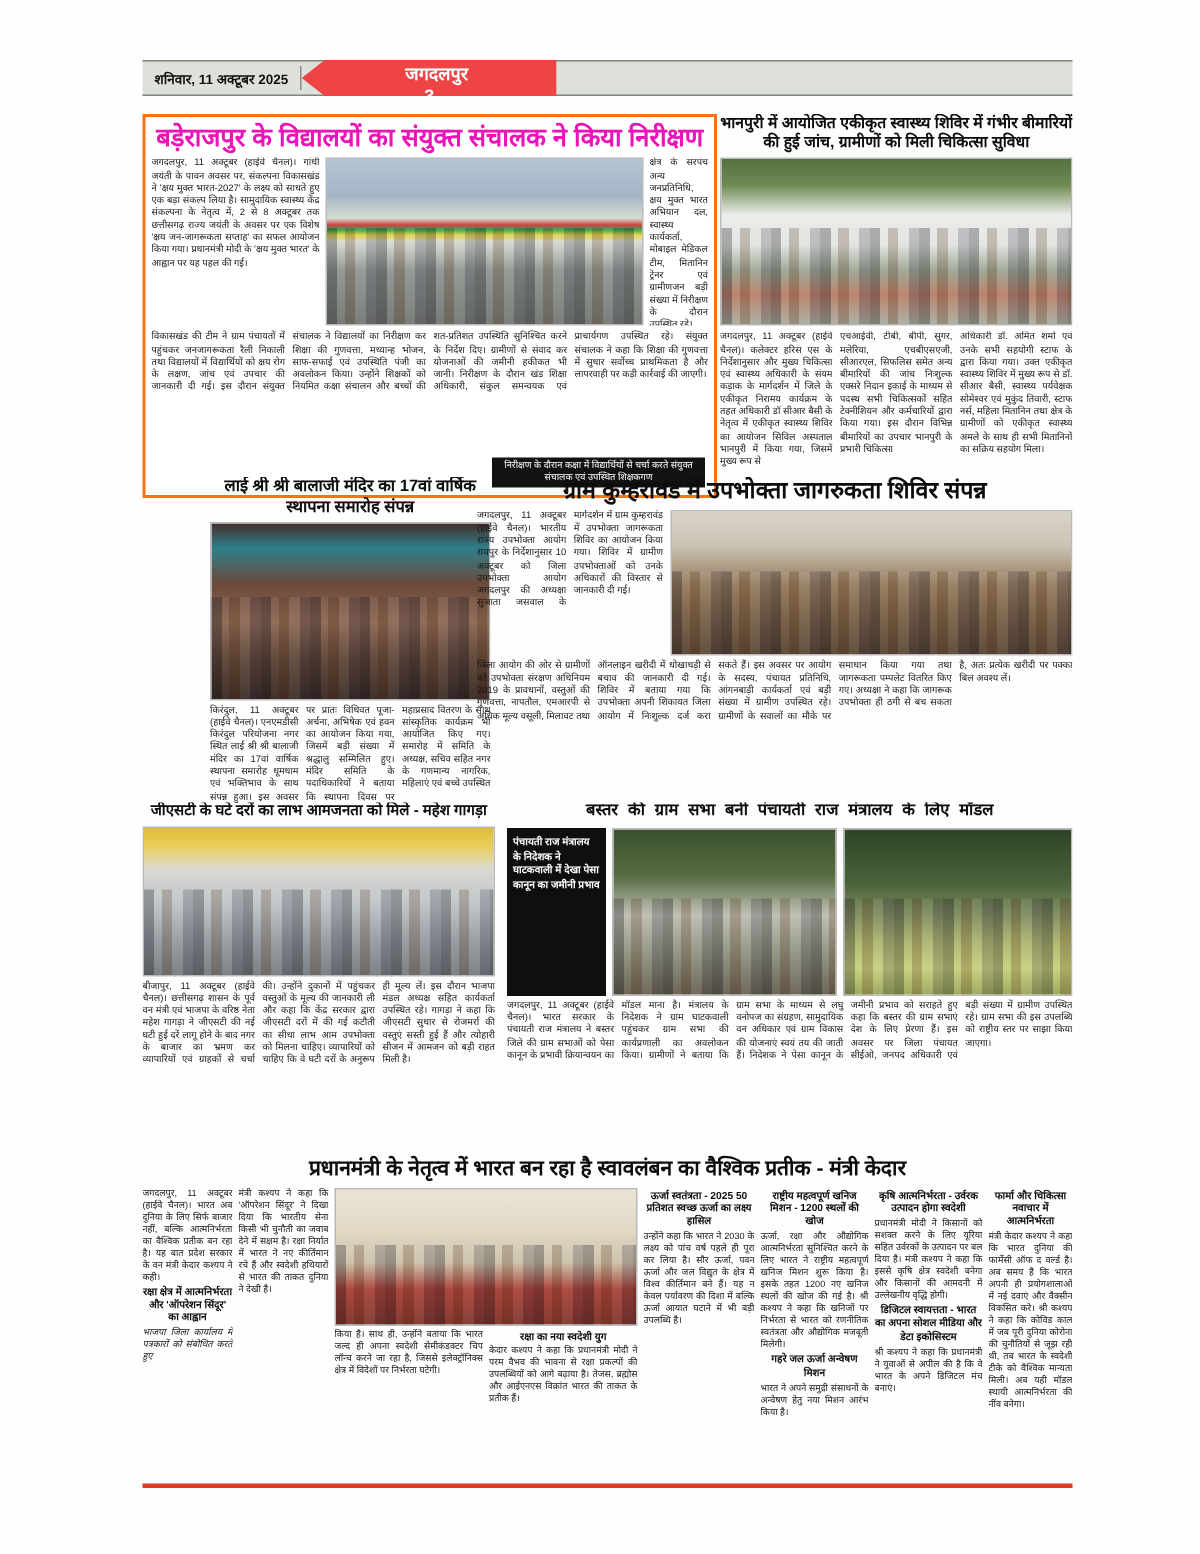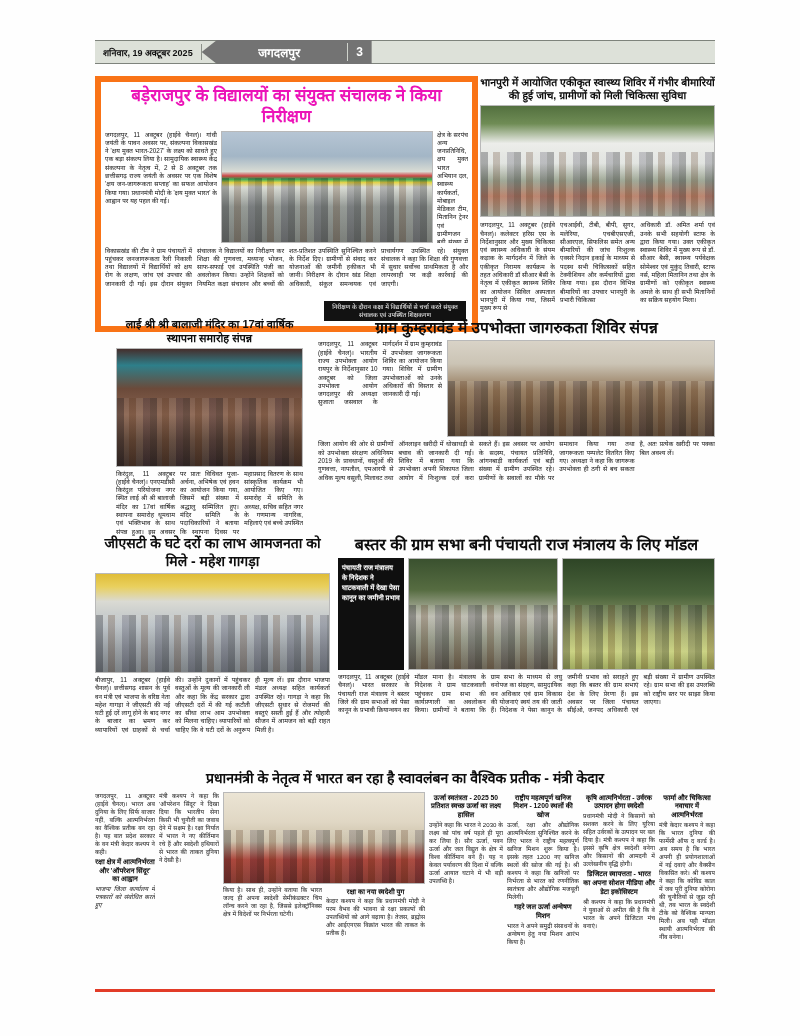--- a/index.html
+++ b/index.html
@@ -7,23 +7,23 @@
   body { font-family:"Liberation Sans","DejaVu Sans",sans-serif; }
   #page { position:relative; width:800px; height:1036px; background:#fefefe; overflow:hidden; }
 
   
   .hdr { position:absolute; left:95px; top:40px; width:620px; height:24px;
          background:#dde1d9; border-top:1px solid #7e837c; border-bottom:1px solid #7e837c;
          display:flex; align-items:center; }
   .hdr-date { font-size:9px; font-weight:700; color:#111; padding:0 8px; white-space:nowrap; }
   .hdr-div { width:1px; height:16px; background:#8b9088; }
   .hdr-title { flex:1; text-align:center; font-size:13px; font-weight:700; color:#111; letter-spacing:.5px; }
-  .hdr-right { position:relative; width:170px; height:24px; background:#737373;
+  .hdr-right { position:relative; width:170px; height:24px; background:#ef4444;
                clip-path:polygon(0 50%, 9% 0, 100% 0, 100% 100%, 9% 100%);
-               display:flex; align-items:center; }
+               display:flex; align-items:center;flex-direction:column; }
   .hdr-city { flex:1; text-align:center; color:#fff; font-weight:700; font-size:12px; padding-left:10px; }
   .hdr-pgdiv { width:1px; height:18px; background:#cfd3cc; }
   .hdr-page { width:24px; text-align:center; color:#fff; font-weight:700; font-size:12px; }
 
   
   .sec { position:absolute; overflow:hidden; }
   .hl { font-weight:700; text-align:center; color:#0d0d0d; line-height:1.25; }
   .bt { font-size:6.3px; line-height:1.32; text-align:justify; color:#161616; }
   .cols3 { column-count:3; column-gap:5px; }
   .cols4 { column-count:4; column-gap:5px; }
@@ -40,60 +40,60 @@
   .ph1 { background:linear-gradient(180deg,#b6c5d4 0%,#a3b6c6 22%,#d9dcd4 36%,#c44 40%,#2aa84f 43%,#e6d23c 46%,#d9dcd4 50%,#8d938e 68%,#70746f 100%); }
   .ph2 { background:linear-gradient(180deg,#53703f 0%,#6f8c55 16%,#ecedea 34%,#e2e5e1 52%,#9aa390 68%,#b87c64 82%,#a8ac9e 100%); }
   .ph3 { background:linear-gradient(180deg,#452e2c 0%,#2e7f8a 14%,#6b4a3a 34%,#8a6450 56%,#583f31 78%,#34251f 100%); }
   .ph4 { background:linear-gradient(180deg,#d9d3c7 0%,#cbc4b5 24%,#93785a 52%,#7a6045 70%,#55412f 100%); }
   .ph5 { background:linear-gradient(180deg,#e0bd37 0%,#e9d05e 13%,#dadad3 28%,#bcc3c7 52%,#949a9f 76%,#72787c 100%); }
   .ph6 { background:linear-gradient(180deg,#3a512f 0%,#566c41 28%,#bdbcb0 52%,#929684 72%,#635c4c 100%); }
   .ph7 { background:linear-gradient(180deg,#2e4526 0%,#49623a 32%,#7e8b5d 52%,#abb36c 68%,#c8d07c 84%,#99a455 100%); }
   .ph8 { background:linear-gradient(180deg,#ebe4d4 0%,#e0d7c4 32%,#cbc0a8 54%,#a63c31 74%,#7d2f26 100%); }
 
   
-  .a1 { left:95px; top:76px; width:383px; height:256px; border:6px solid #f97316; background:#fff; padding:3px 4px; }
+  .a1 { left:95px; top:76px; width:383px; height:256px; border:2px solid #f97316; background:#fff; padding:3px 4px; }
   .a1-hl { font-size:17px; color:#ec13b8; }
   .a1-row { display:flex; gap:4px; margin-top:3px; height:112px; }
   .a1-colL { width:112px; overflow:hidden; }
   .a1-ph { width:212px; height:112px; }
   .a1-colR { flex:1; overflow:hidden; }
   .a1-body { margin-top:4px; height:78px; }
   .a1-cap { position:absolute; right:6px; bottom:5px; width:142px; background:#121212; color:#fff;
             font-size:6.2px; line-height:1.3; padding:2px 3px; text-align:center; }
 
   
   .a2 { left:480px; top:76px; width:235px; height:256px; }
   .a2-hl { font-size:10.5px;text-align:center; }
   .a2-ph { width:100%; height:112px; margin-top:3px; }
   .a2-row { display:flex; gap:5px; margin-top:4px; height:100px; }
   .a2-row > div { flex:1; overflow:hidden; }
 
   
-  .a3 { left:88px; top:318px; width:215px; height:228px;padding-left:28px; }
+  .a3 { left:112px; top:318px; width:215px; height:228px;padding-left:28px; }
   .a3-hl { font-size:11px; }
   .a3-ph { width:100%; height:119px; margin-top:2px; }
   .a3-body { margin-top:3px; height:70px; }
 
   
   .a4 { left:318px; top:318px; width:397px; height:228px; }
   .a4-hl { font-size:15.5px; }
   .a4-row { display:flex; gap:5px; margin-top:3px; height:97px; }
   .a4-intro { width:124px; overflow:hidden; }
   .a4-ph { flex:1; height:97px; }
   .a4-body { margin-top:3px; height:96px; }
 
   
   .a5 { left:95px; top:535px; width:235px; height:233px; }
-  .a5-hl { font-size:14px; }
+  .a5-hl { font-size:10px; }
   .a5-ph { width:100%; height:100px; margin-top:3px; }
   .a5-body { margin-top:3px; height:80px; }
 
   
   .a6 { left:338px; top:535px; width:377px; height:233px; }
-  .a6-hl { font-size:16px; }
+  .a6-hl { font-size:11px;font-family:Liberation Mono, monospace; }
   .a6-row { display:flex; gap:4px; margin-top:3px; height:112px; }
   .a6-box { width:66px; background:#0f0f0f; color:#fff; font-size:6.8px; font-weight:700;
             line-height:1.45; padding:5px 4px; text-align:left; }
   .a6-ph1 { width:150px; height:112px; }
   .a6-ph2 { flex:1; height:112px; }
   .a6-body { margin-top:3px; height:95px; }
 
   
   .a7 { left:95px; top:770px; width:620px; height:216px; }
   .a7-hl { font-size:14px; }
@@ -113,21 +113,21 @@
   .a7-c7 { flex:1; overflow:hidden; }
 
   .redrule { position:absolute; left:95px; top:989px; width:620px; height:3px; background:#e23c28; }
 </style>
 </head>
 <body>
 
 <div id="page">
 
   <div class="hdr">
-    <div class="hdr-date">शनिवार, 19 अक्टूबर 2025</div>
+    <div class="hdr-date">शनिवार, 11 अक्टूबर 2025</div>
     <div class="hdr-div"></div>
     <div class="hdr-right">
       <div class="hdr-city">जगदलपुर</div>
       <div class="hdr-pgdiv"></div>
       <div class="hdr-page">3</div>
     </div>
   </div>
 
   <div class="sec a1">
     <div class="hl a1-hl">बड़ेराजपुर के विद्यालयों का संयुक्त संचालक ने किया निरीक्षण</div>

